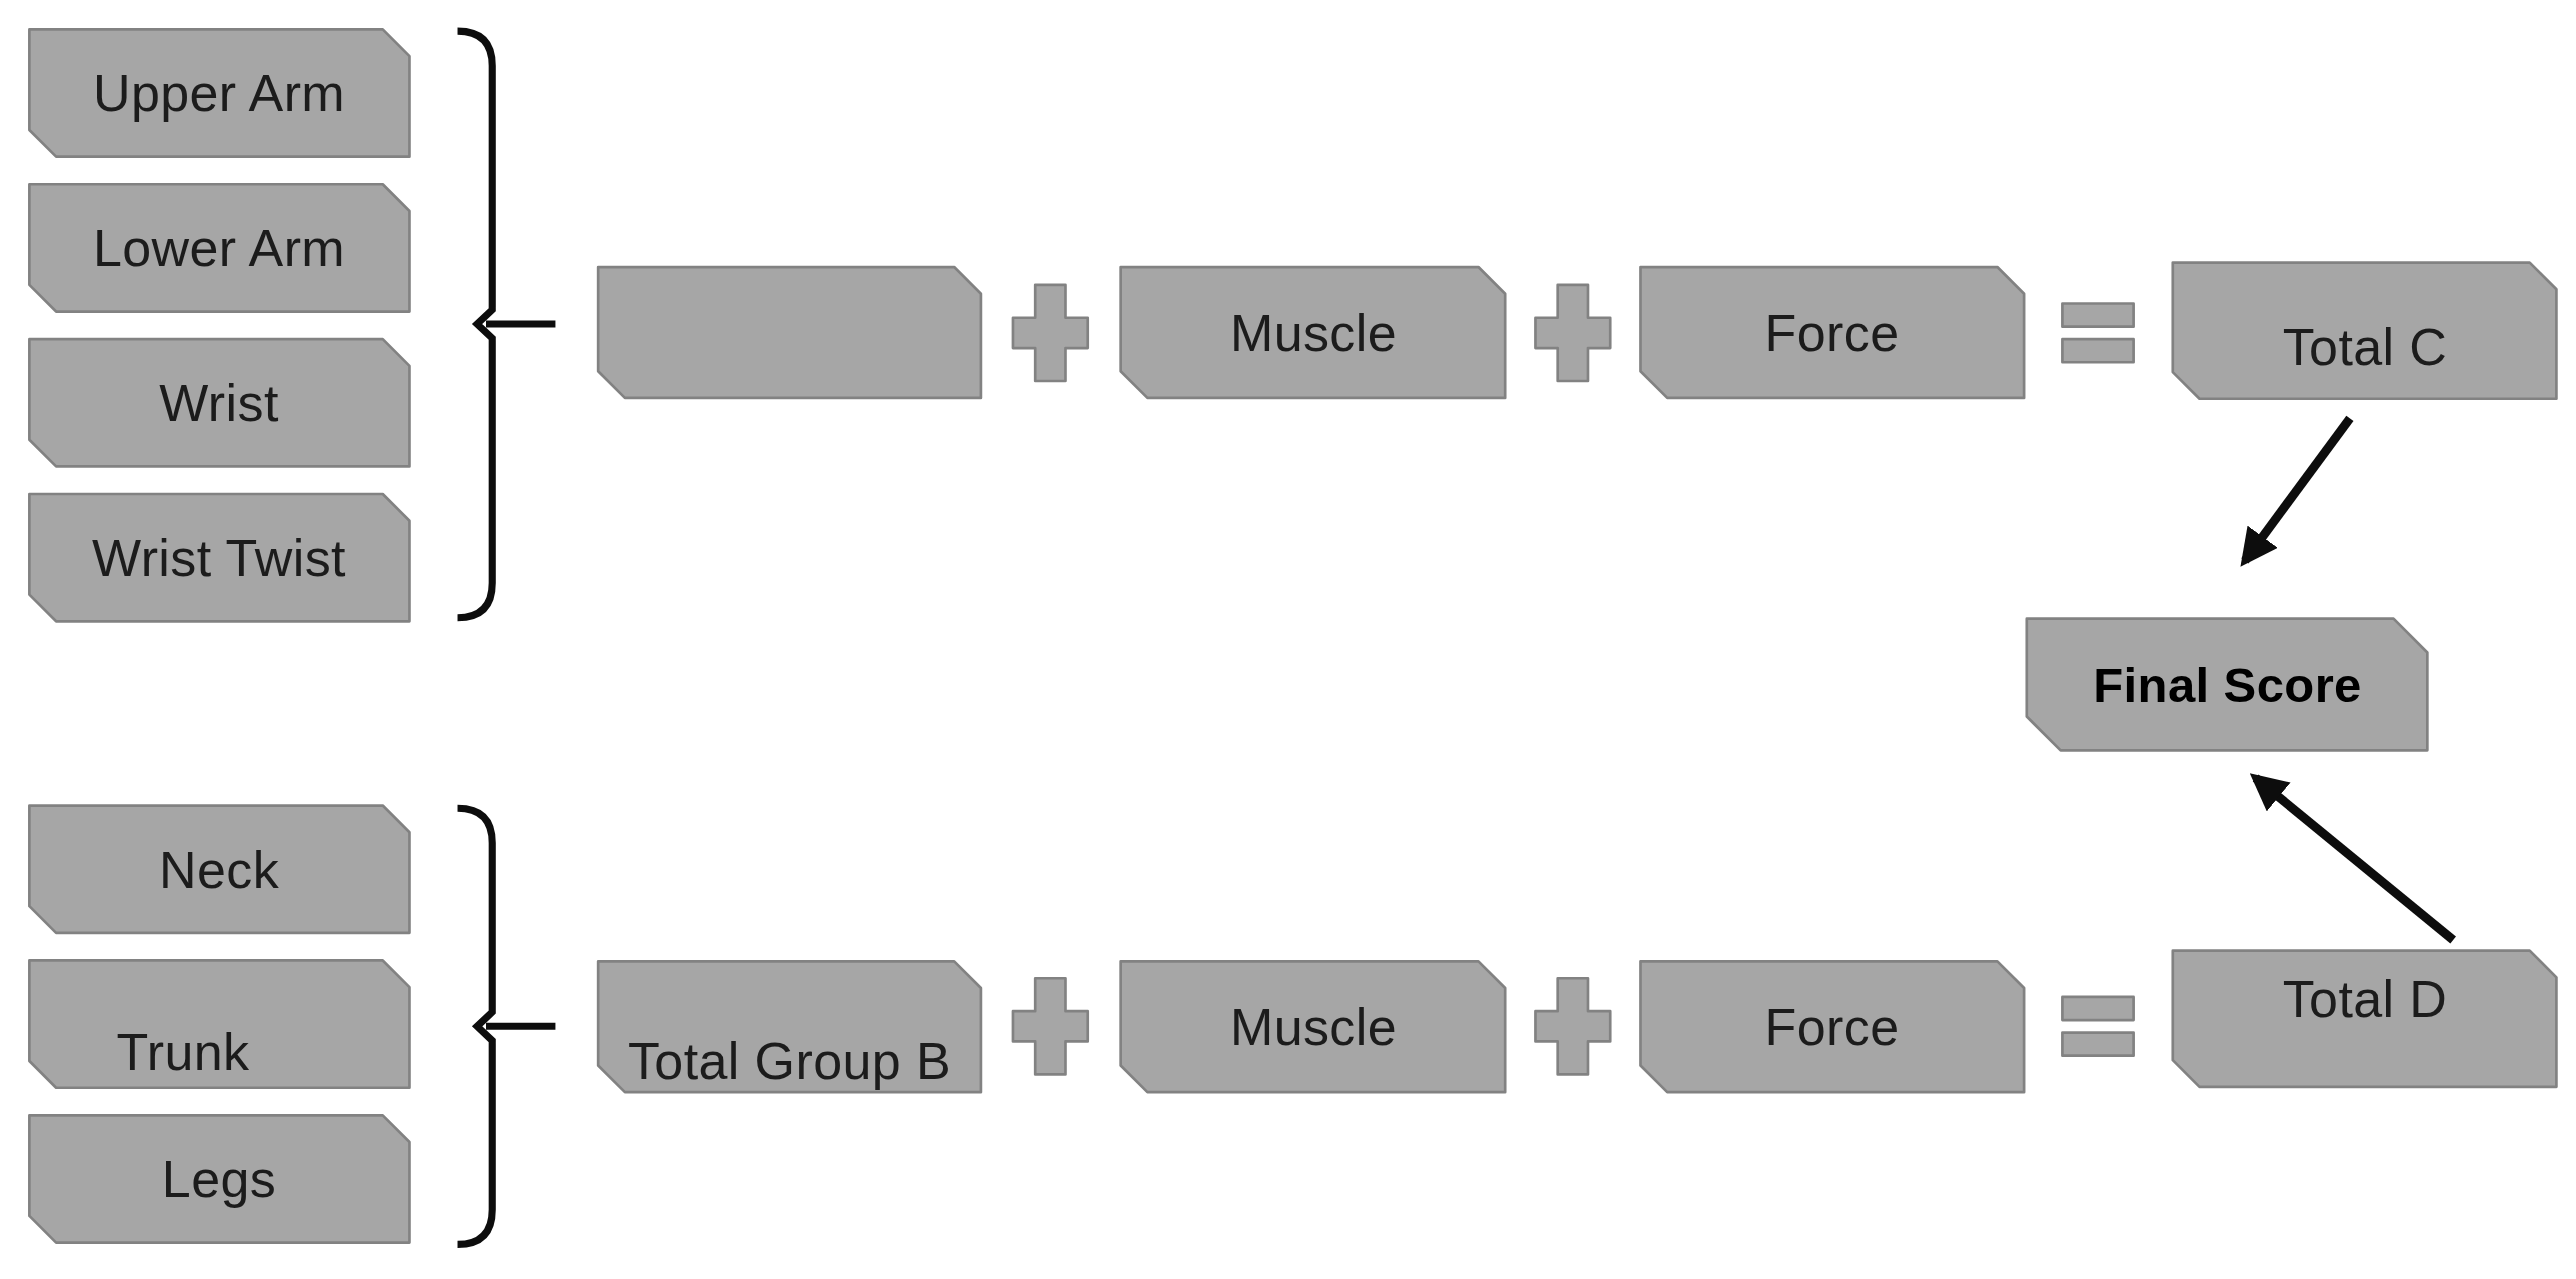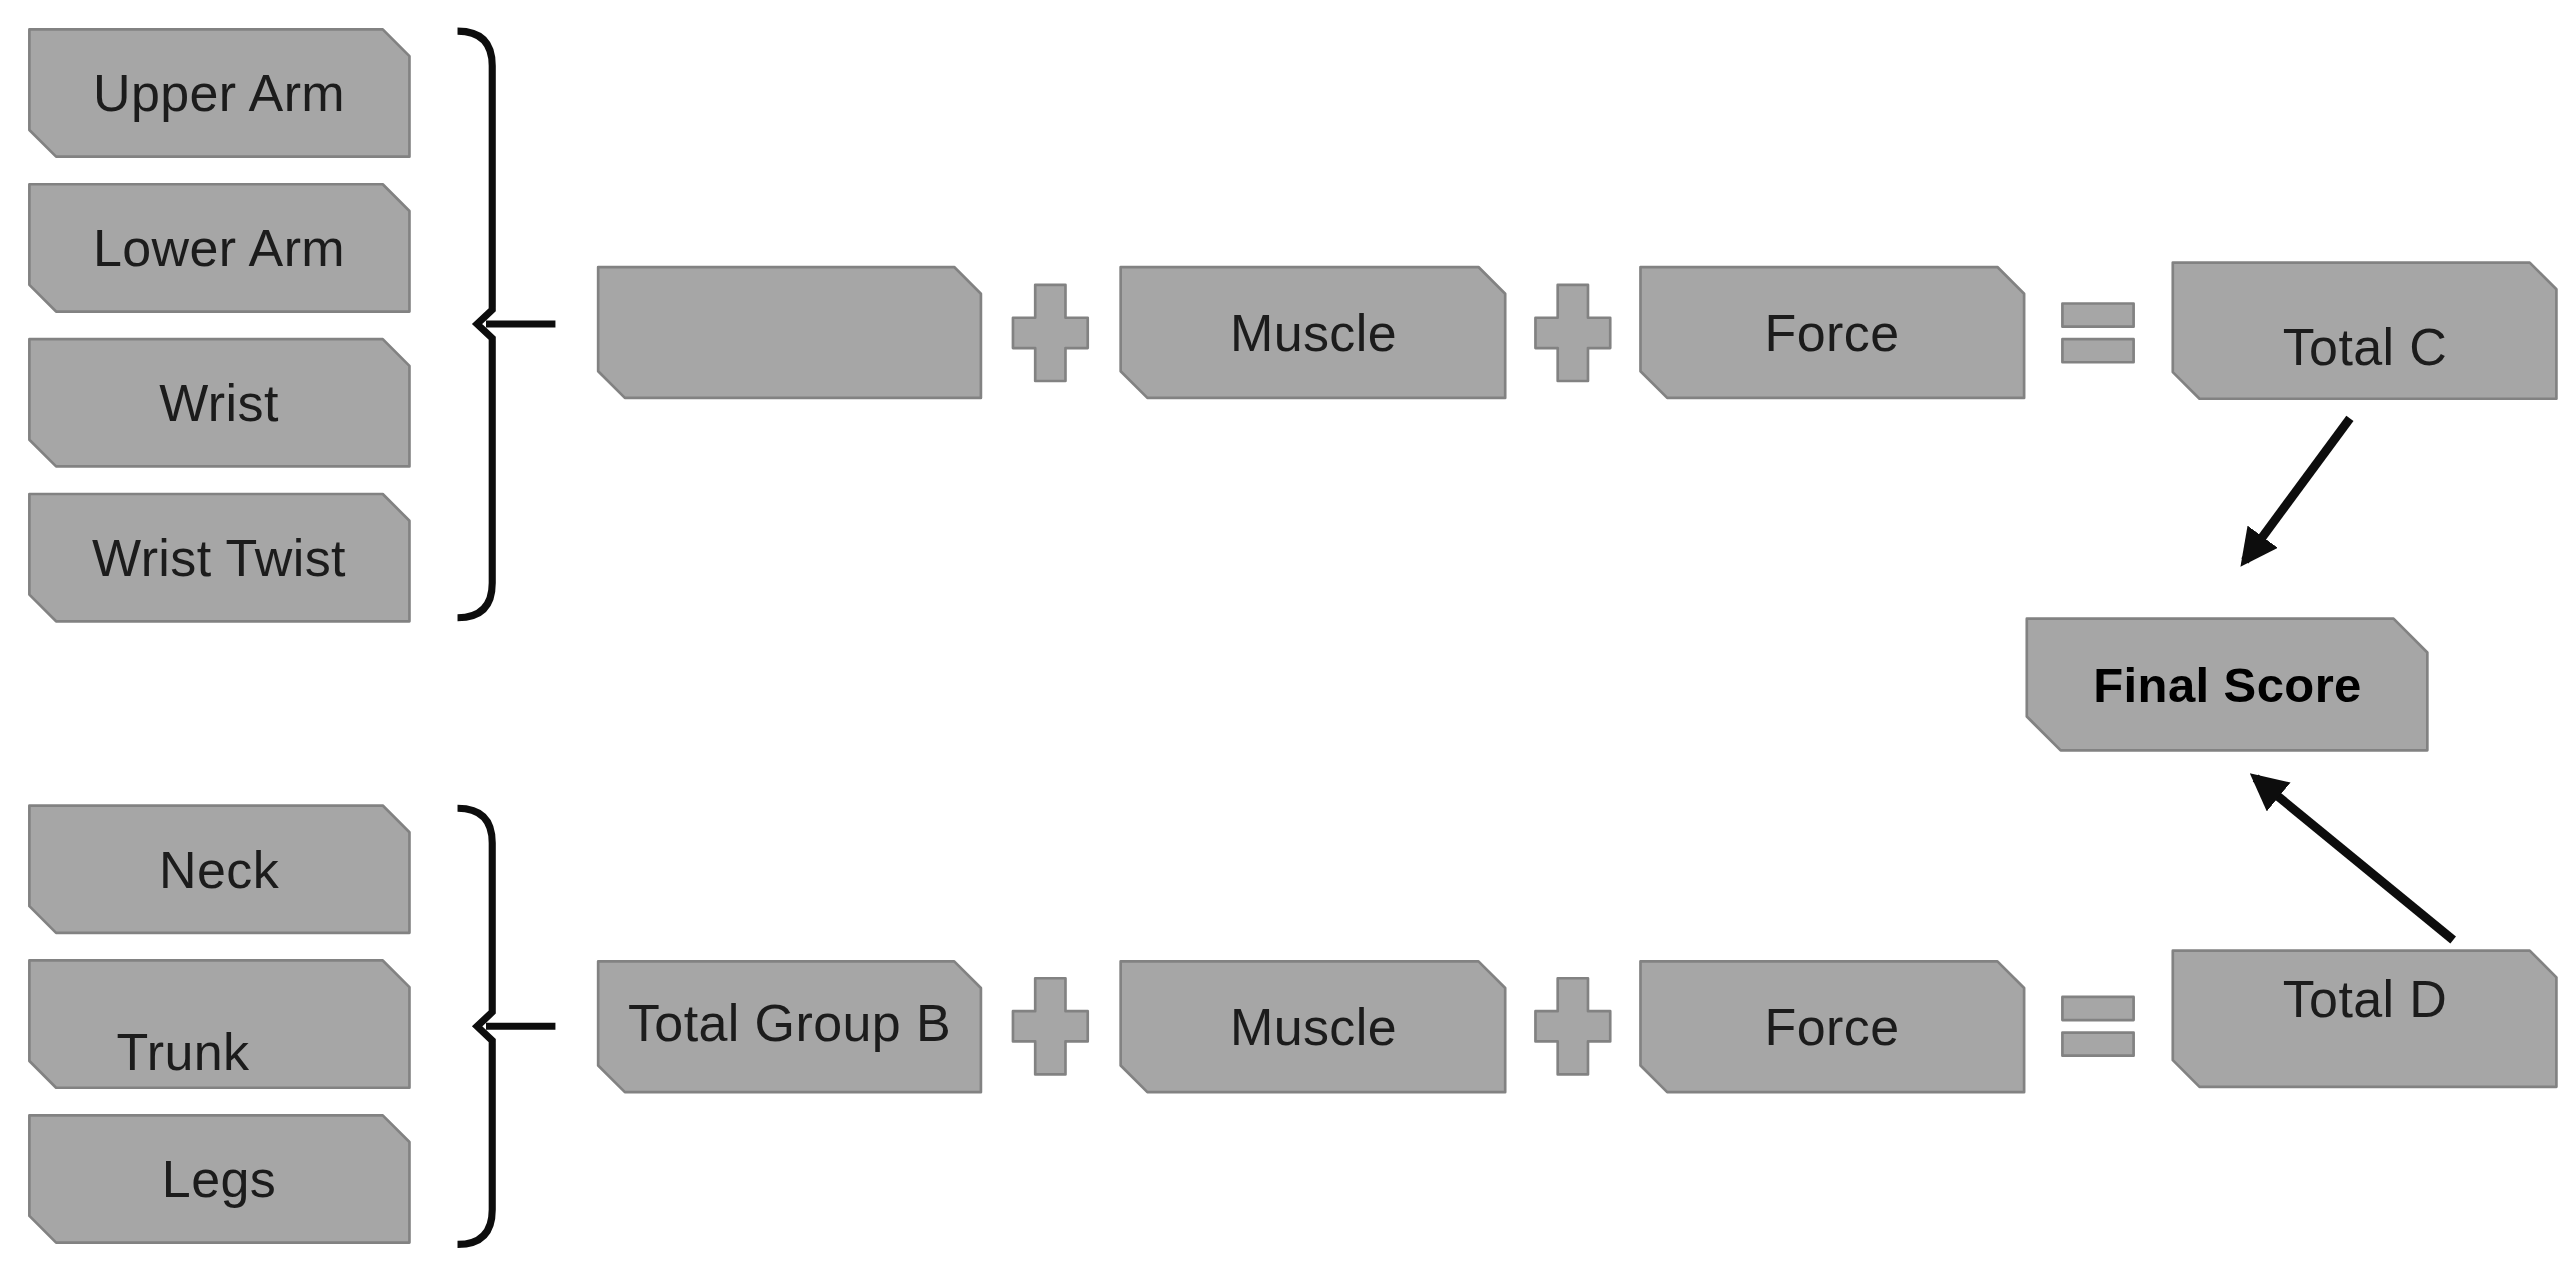--- a/index.html
+++ b/index.html
@@ -114,19 +114,19 @@
   <div class="label" style="left:29px;top:806px;width:380px;height:127px;">Neck</div>
   <div class="label" style="left:29px;top:988px;width:308px;height:127px;border-radius:31px;">Trunk</div>
   <div class="label" style="left:29px;top:1115px;width:380px;height:127px;">Legs</div>
 
   <div class="label" style="left:1121px;top:267px;width:385px;height:131px;">Muscle</div>
   <div class="label" style="left:1640px;top:267px;width:384px;height:131px;">Force</div>
   <div class="label" style="left:2173px;top:263px;width:384px;height:168px;">Total C</div>
 
   <div class="label bold" style="left:2027px;top:619px;width:401px;height:132px;">Final Score</div>
 
-  <div class="label" style="left:598px;top:973px;width:383px;height:99px;">Total Group B</div>
+  <div class="label" style="left:598px;top:1011px;width:383px;height:99px;">Total Group B</div>
   <div class="label" style="left:1121px;top:961px;width:385px;height:131px;">Muscle</div>
   <div class="label" style="left:1640px;top:961px;width:384px;height:131px;">Force</div>
   <div class="label" style="left:2173px;top:951px;width:384px;height:96px;">Total D</div>
 
 </div>
 
 
 </body></html>

